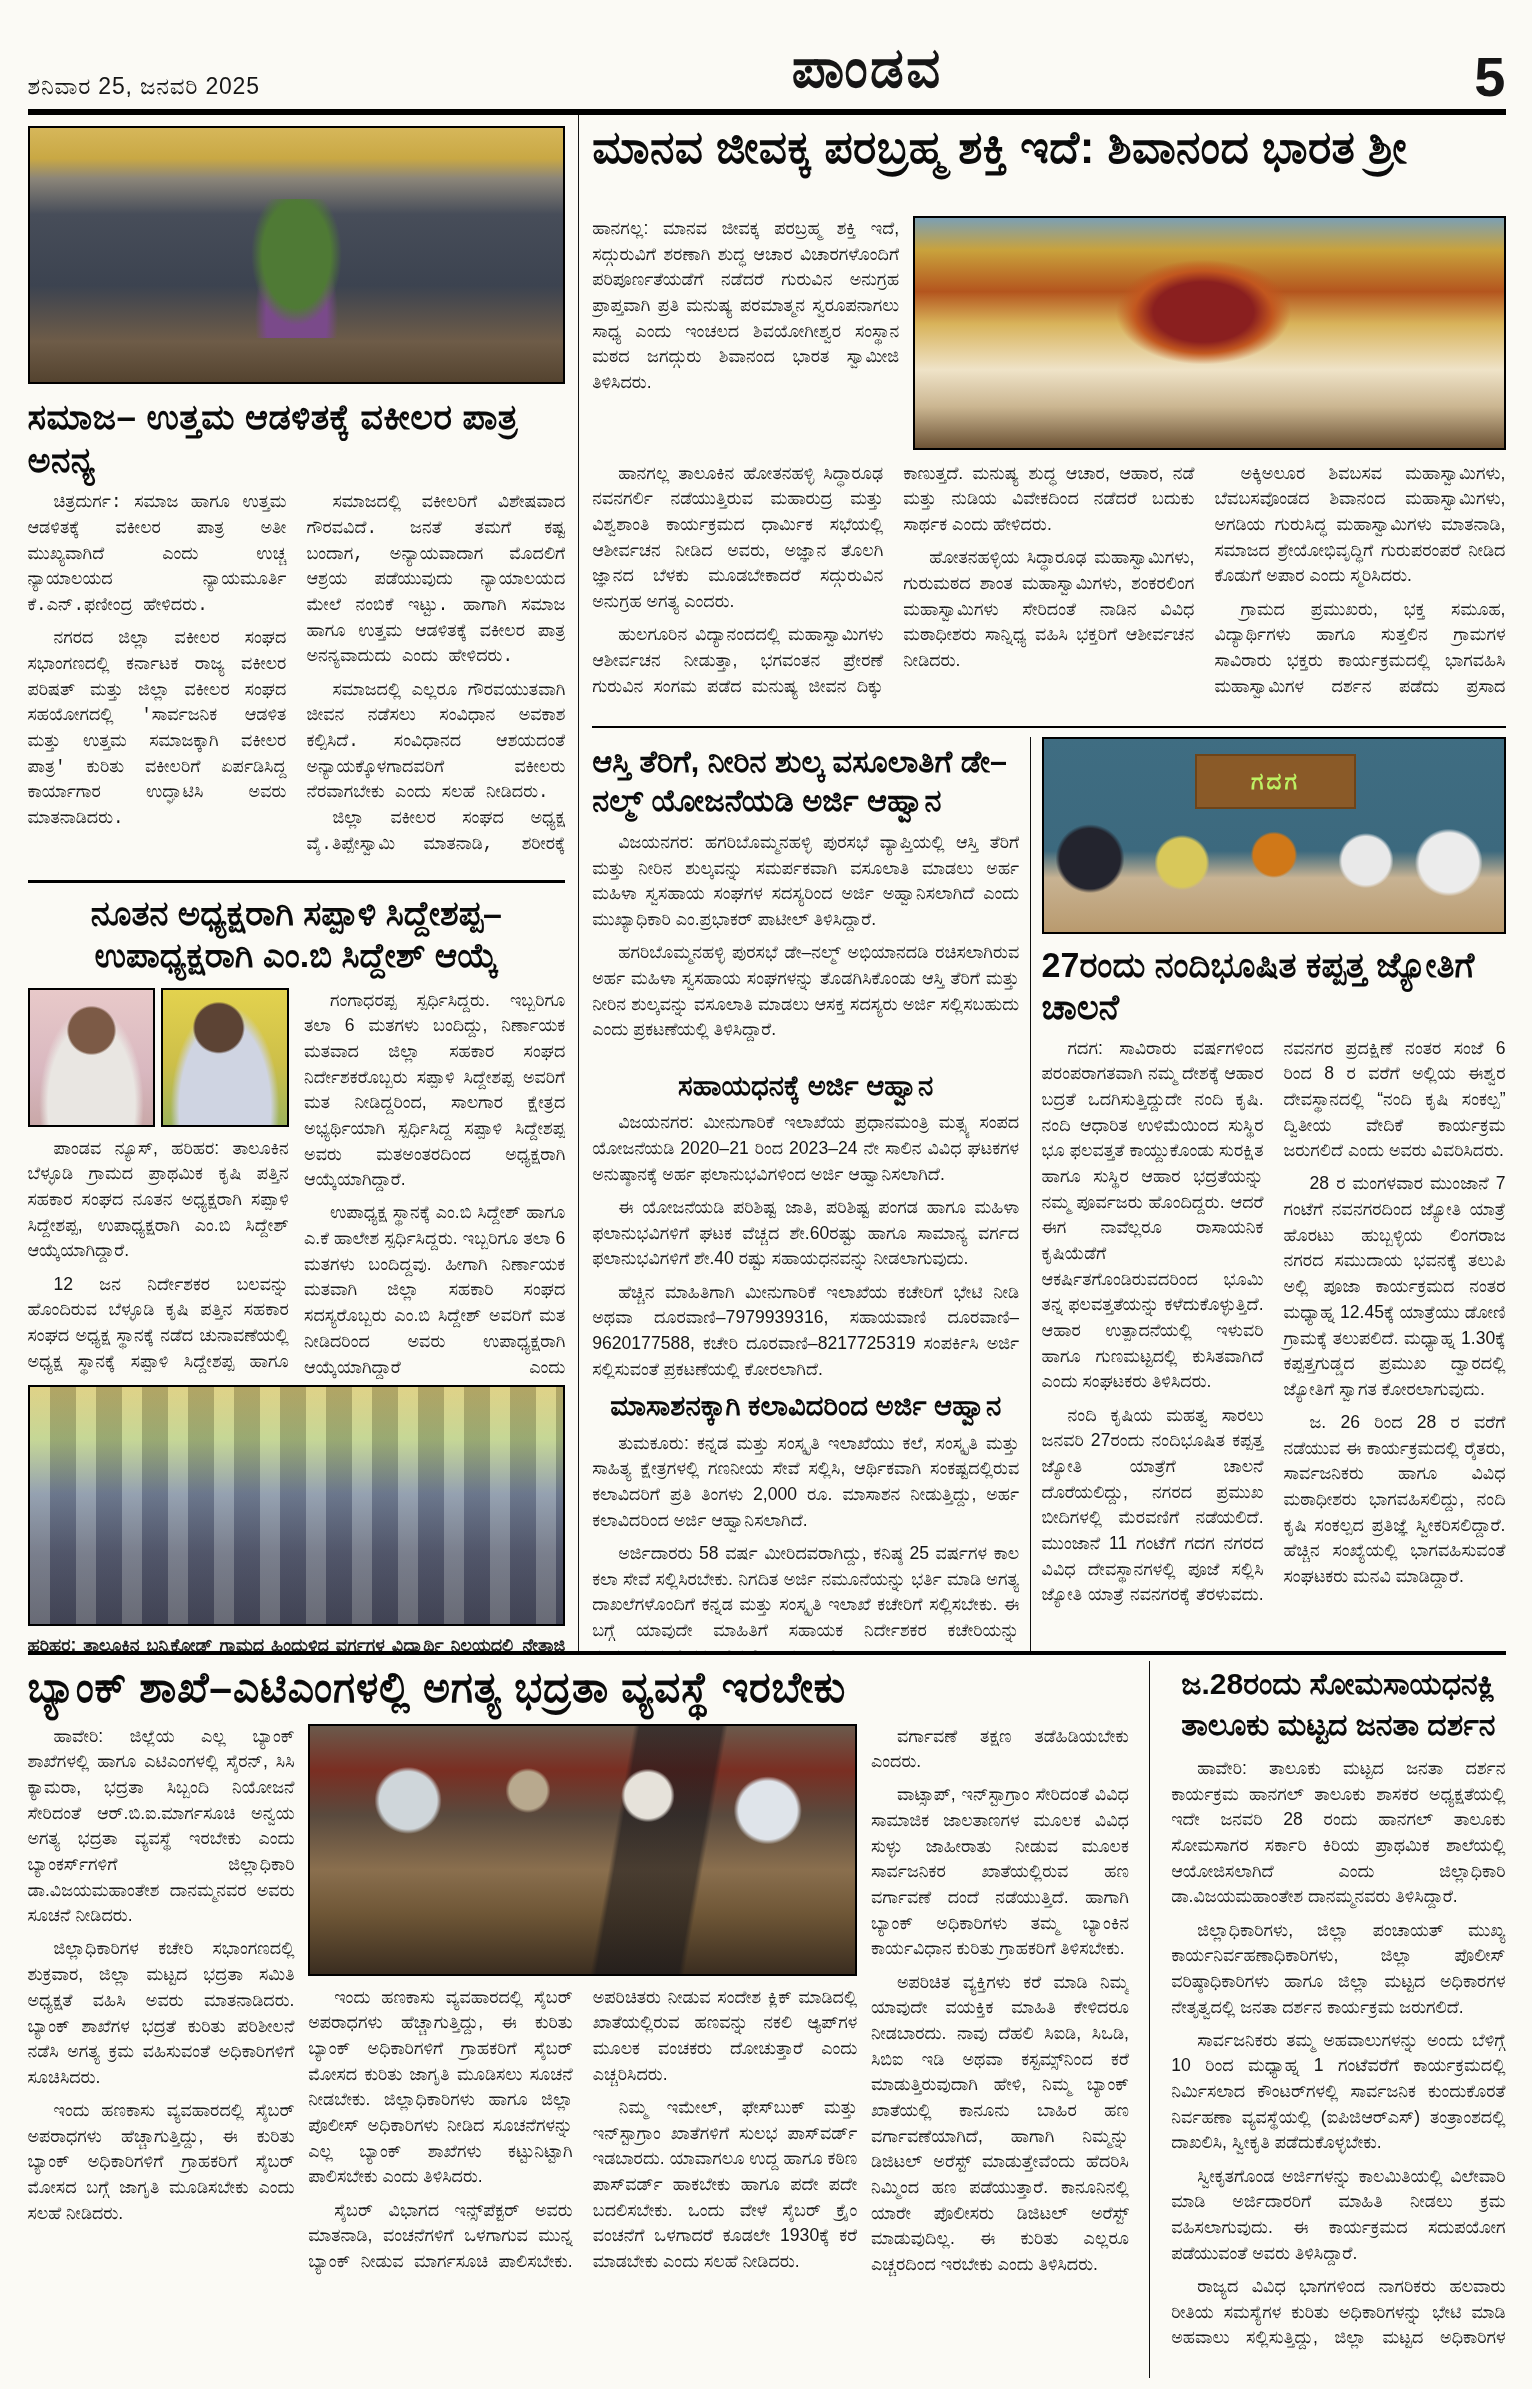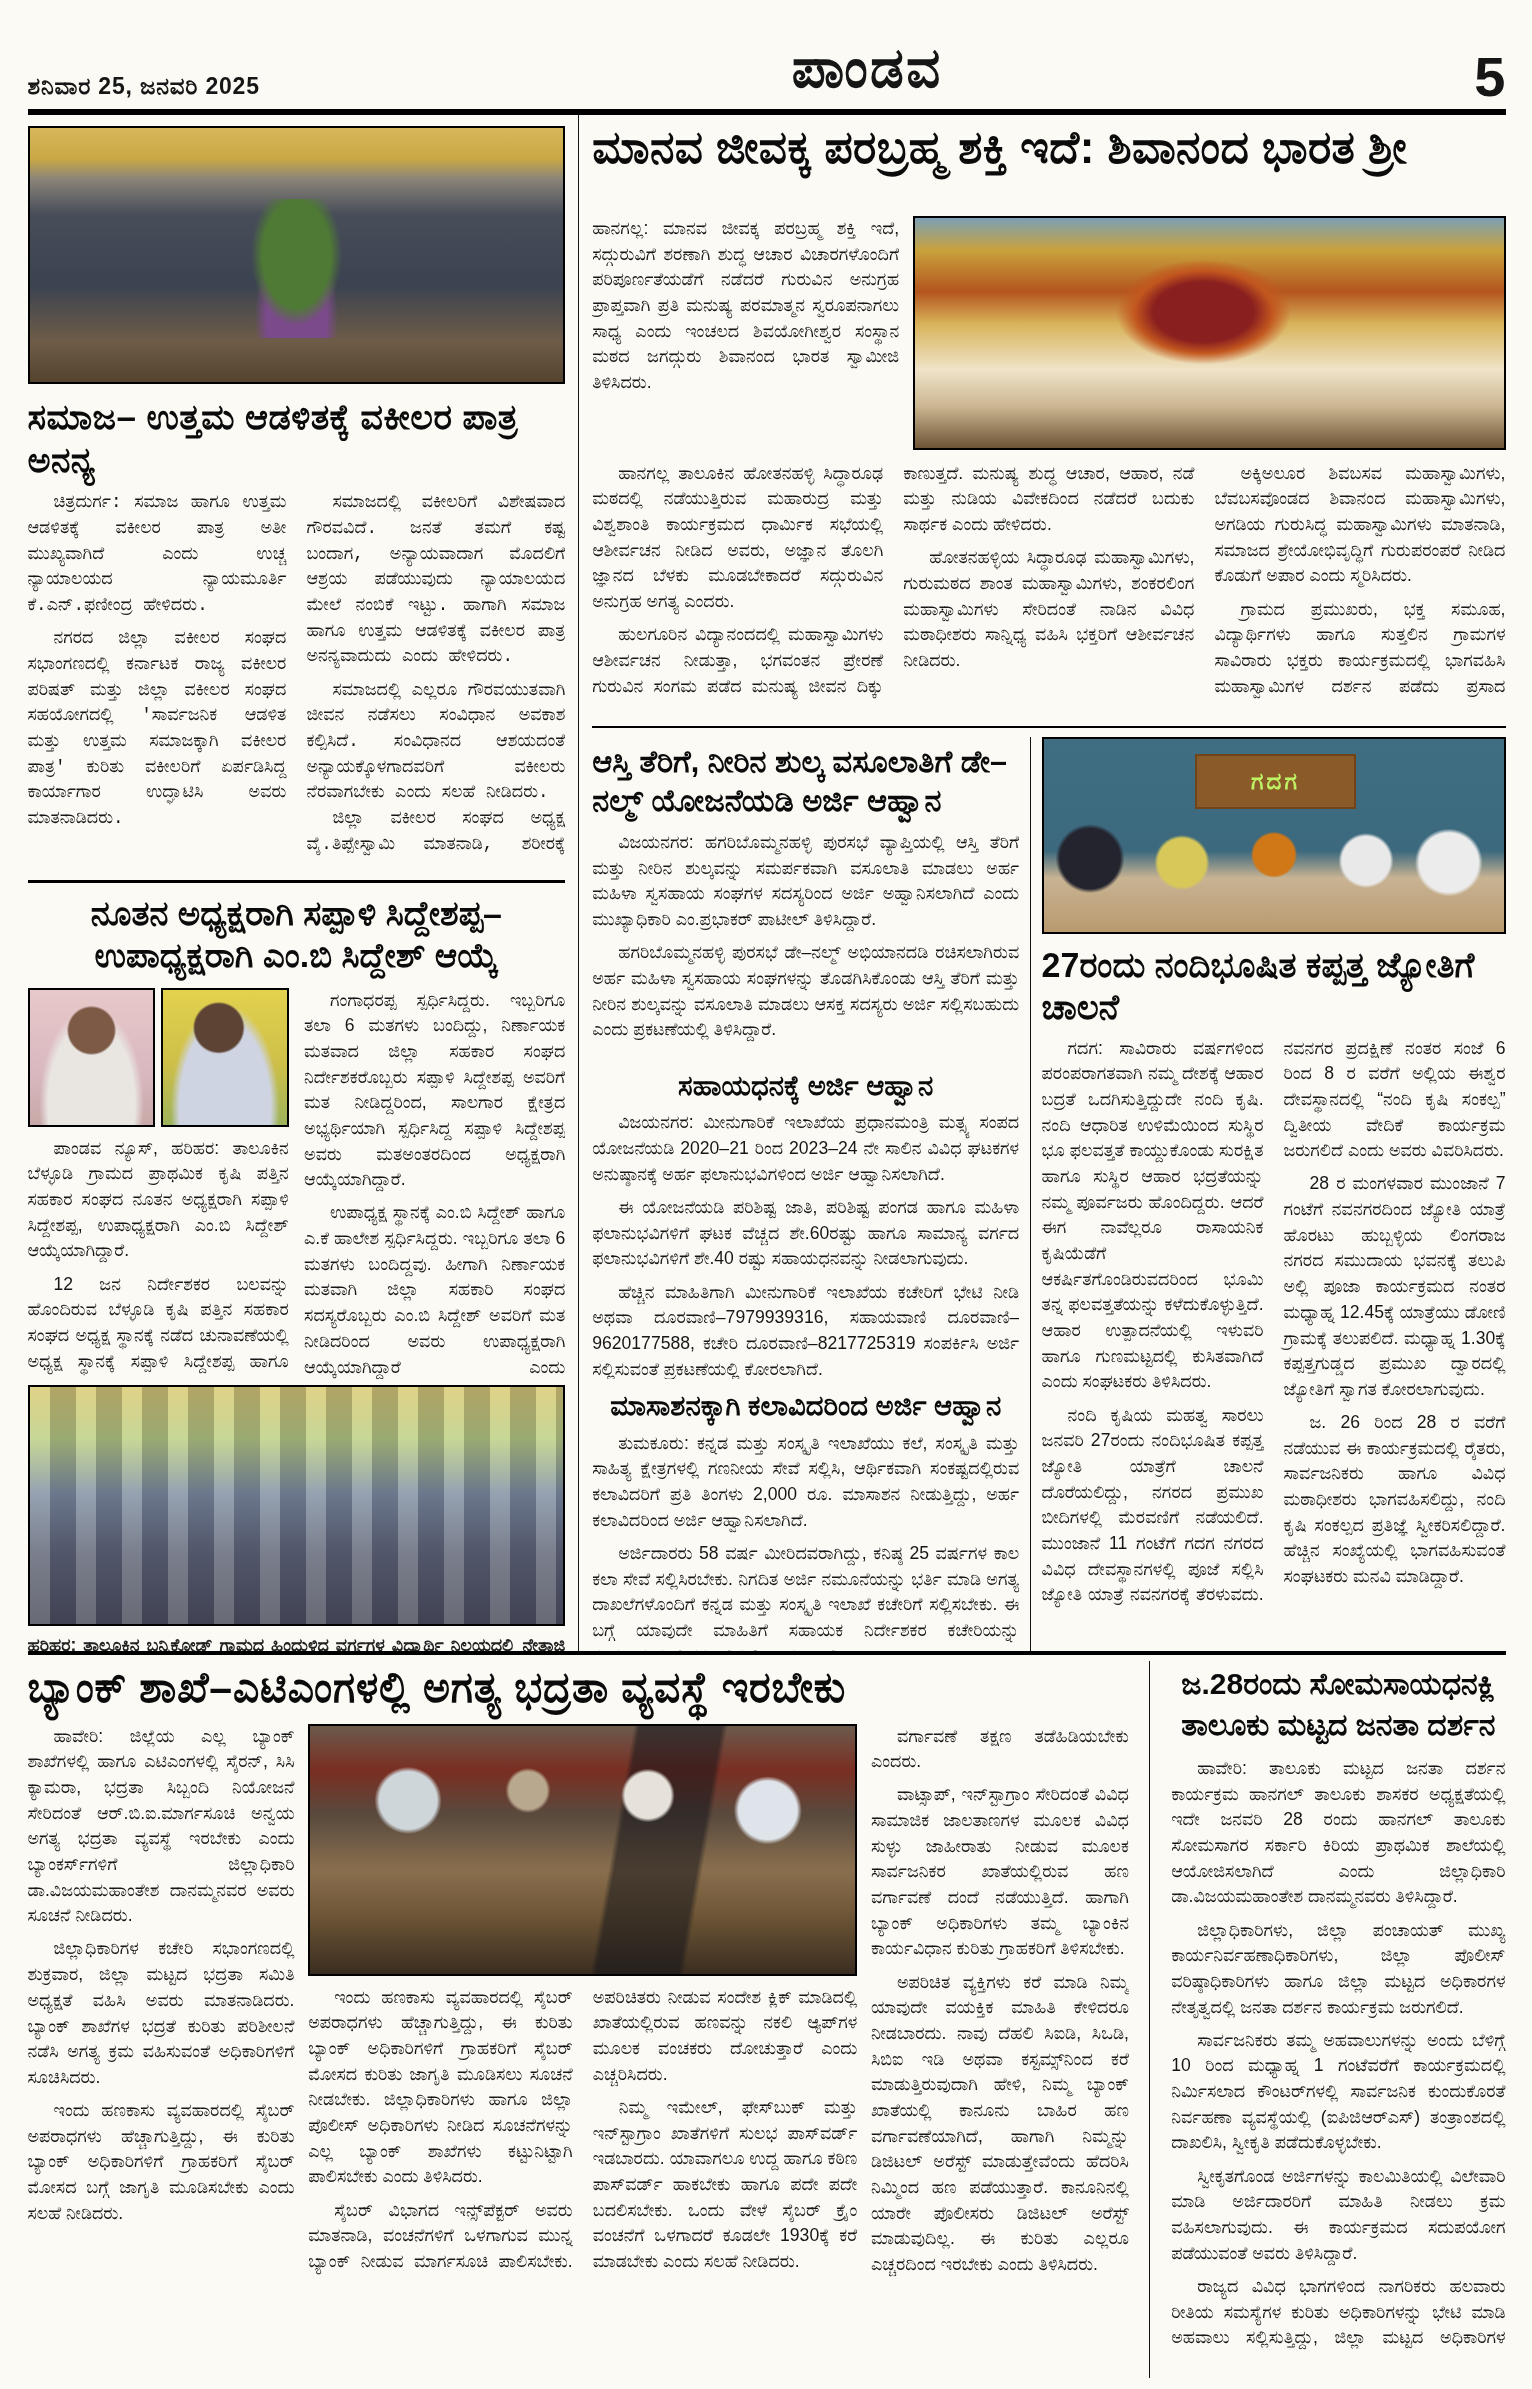--- a/index.html
+++ b/index.html
@@ -2,21 +2,21 @@
 <html style="font-size:12.2px"><head>
 <meta charset="utf-8">
 <style>
   html,body{margin:0;padding:0;background:#e8e6df;}
   .page{width:1533px;height:2389px;background:#fbfaf5;color:#161616;
         font-family:"Liberation Sans",sans-serif;box-sizing:border-box;
         padding:0 27.5px;overflow:hidden;position:relative;}
   
   .masthead{height:115px;display:flex;align-items:flex-end;justify-content:space-between;
             border-bottom:6.1px solid #000;padding-bottom:9.2px;box-sizing:border-box;}
-  .m-date{font-size:23px;font-weight:bold;letter-spacing:0.8px;}
+  .m-date{font-size:23px;font-weight:normal;letter-spacing:0.8px;}
   .m-title{font-size:53px;font-weight:bold;letter-spacing:2.3px;transform:scaleY(1.05);}
   .m-page{font-size:56px;font-weight:bold;line-height:.8;}
   
   .hrule{border:none;border-top:3.8px solid #000;margin:9.2px 0;}
   .hrule.thin{border-top:2.3px solid #000;}
   .vrule{width:0;border-left:1.5px solid #111;margin:0 10.7px;}
   h1,h2,h3{margin:0;color:#0b0b0b;}
   .bodytext{font-size:17.6px;line-height:1.46;text-align:justify;overflow:hidden;}
   .bodytext p{margin:0 0 7.6px 0;text-indent:26px;}
   .photo{border:2.3px solid #000;box-sizing:border-box;position:relative;overflow:hidden;}
@@ -149,21 +149,21 @@
       <div class="caption" style="margin-top:7.6px;height:90px;">ಹರಿಹರ: ತಾಲೂಕಿನ ಬನ್ನಿಕೋಡ್ ಗ್ರಾಮದ ಹಿಂದುಳಿದ ವರ್ಗಗಳ ವಿದ್ಯಾರ್ಥಿ ನಿಲಯದಲ್ಲಿ ನೇತಾಜಿ ಸುಭಾಷ ಚಂದ್ರಬೋಸ್ ಅವರ ಜನ್ಮ ದಿನಾಚರಣೆಯನ್ನು ಆಚರಿಸಲಾಯಿತು. ವಿದ್ಯಾರ್ಥಿ ನಿಲಯ ಮೇಲ್ವಿಚಾರಕರಾದ ಮಲ್ಲಿಕಾರ್ಜುನ್, ಅಡಿಗೆಯವರಾದ ಚೇತನ್, ರವಿ, ಬನ್ನಿಕೊಡು ಗುಡ್ಡೇಶ ಹಾಗೂ ವಿದ್ಯಾರ್ಥಿಗಳು, ಎಐಟಿಯುಸಿ ಅಧ್ಯಕ್ಷರು ಭಾಗವಹಿಸಿದರು.</div>
     </div>
 
     <div class="right-col">
       <h1 class="h-main">ಮಾನವ ಜೀವಕ್ಕ ಪರಬ್ರಹ್ಮ ಶಕ್ತಿ ಇದೆ: ಶಿವಾನಂದ ಭಾರತ ಶ್ರೀ</h1>
       <div class="main-top">
         <div class="main-lead bodytext" style="height:234px;">ಹಾನಗಲ್ಲ: ಮಾನವ ಜೀವಕ್ಕ ಪರಬ್ರಹ್ಮ ಶಕ್ತಿ ಇದೆ, ಸದ್ಗುರುವಿಗೆ ಶರಣಾಗಿ ಶುದ್ಧ ಆಚಾರ ವಿಚಾರಗಳೊಂದಿಗೆ ಪರಿಪೂರ್ಣತೆಯಡೆಗೆ ನಡೆದರೆ ಗುರುವಿನ ಅನುಗ್ರಹ ಪ್ರಾಪ್ತವಾಗಿ ಪ್ರತಿ ಮನುಷ್ಯ ಪರಮಾತ್ಮನ ಸ್ವರೂಪನಾಗಲು ಸಾಧ್ಯ ಎಂದು ಇಂಚಲದ ಶಿವಯೋಗೀಶ್ವರ ಸಂಸ್ಥಾನ ಮಠದ ಜಗದ್ಗುರು ಶಿವಾನಂದ ಭಾರತ ಸ್ವಾಮೀಜಿ ತಿಳಿಸಿದರು.</div>
         <div class="photo ph-stage"></div>
       </div>
       <div class="bodytext main-body3">
-          <p>ಹಾನಗಲ್ಲ ತಾಲೂಕಿನ ಹೋತನಹಳ್ಳಿ ಸಿದ್ಧಾರೂಢ ಮಠದಲ್ಲಿ ನಡೆಯುತ್ತಿರುವ ಮಹಾರುದ್ರ ಮತ್ತು ವಿಶ್ವಶಾಂತಿ ಕಾರ್ಯಕ್ರಮದ ಧಾರ್ಮಿಕ ಸಭೆಯಲ್ಲಿ ಆಶೀರ್ವಚನ ನೀಡಿದ ಅವರು, ಅಜ್ಞಾನ ತೊಲಗಿ ಜ್ಞಾನದ ಬೆಳಕು ಮೂಡಬೇಕಾದರೆ ಸದ್ಗುರುವಿನ ಅನುಗ್ರಹ ಅಗತ್ಯ ಎಂದರು.</p>
+          <p>ಹಾನಗಲ್ಲ ತಾಲೂಕಿನ ಹೋತನಹಳ್ಳಿ ಸಿದ್ಧಾರೂಢ ನವನಗರ್ಲಿ ನಡೆಯುತ್ತಿರುವ ಮಹಾರುದ್ರ ಮತ್ತು ವಿಶ್ವಶಾಂತಿ ಕಾರ್ಯಕ್ರಮದ ಧಾರ್ಮಿಕ ಸಭೆಯಲ್ಲಿ ಆಶೀರ್ವಚನ ನೀಡಿದ ಅವರು, ಅಜ್ಞಾನ ತೊಲಗಿ ಜ್ಞಾನದ ಬೆಳಕು ಮೂಡಬೇಕಾದರೆ ಸದ್ಗುರುವಿನ ಅನುಗ್ರಹ ಅಗತ್ಯ ಎಂದರು.</p>
           <p>ಹುಲಗೂರಿನ ವಿದ್ಯಾನಂದದಲ್ಲಿ ಮಹಾಸ್ವಾಮಿಗಳು ಆಶೀರ್ವಚನ ನೀಡುತ್ತಾ, ಭಗವಂತನ ಪ್ರೇರಣೆ ಗುರುವಿನ ಸಂಗಮ ಪಡೆದ ಮನುಷ್ಯ ಜೀವನ ದಿಕ್ಕು ಕಾಣುತ್ತದೆ. ಮನುಷ್ಯ ಶುದ್ಧ ಆಚಾರ, ಆಹಾರ, ನಡೆ ಮತ್ತು ನುಡಿಯ ವಿವೇಕದಿಂದ ನಡೆದರೆ ಬದುಕು ಸಾರ್ಥಕ ಎಂದು ಹೇಳಿದರು.</p>
           <p>ಹೋತನಹಳ್ಳಿಯ ಸಿದ್ಧಾರೂಢ ಮಹಾಸ್ವಾಮಿಗಳು, ಗುರುಮಠದ ಶಾಂತ ಮಹಾಸ್ವಾಮಿಗಳು, ಶಂಕರಲಿಂಗ ಮಹಾಸ್ವಾಮಿಗಳು ಸೇರಿದಂತೆ ನಾಡಿನ ವಿವಿಧ ಮಠಾಧೀಶರು ಸಾನ್ನಿಧ್ಯ ವಹಿಸಿ ಭಕ್ತರಿಗೆ ಆಶೀರ್ವಚನ ನೀಡಿದರು.</p>
           <p>ಅಕ್ಕಿಅಲೂರ ಶಿವಬಸವ ಮಹಾಸ್ವಾಮಿಗಳು, ಬೆವಬಸವೊಂಡದ ಶಿವಾನಂದ ಮಹಾಸ್ವಾಮಿಗಳು, ಅಗಡಿಯ ಗುರುಸಿದ್ಧ ಮಹಾಸ್ವಾಮಿಗಳು ಮಾತನಾಡಿ, ಸಮಾಜದ ಶ್ರೇಯೋಭಿವೃದ್ಧಿಗೆ ಗುರುಪರಂಪರೆ ನೀಡಿದ ಕೊಡುಗೆ ಅಪಾರ ಎಂದು ಸ್ಮರಿಸಿದರು.</p>
           <p>ಗ್ರಾಮದ ಪ್ರಮುಖರು, ಭಕ್ತ ಸಮೂಹ, ವಿದ್ಯಾರ್ಥಿಗಳು ಹಾಗೂ ಸುತ್ತಲಿನ ಗ್ರಾಮಗಳ ಸಾವಿರಾರು ಭಕ್ತರು ಕಾರ್ಯಕ್ರಮದಲ್ಲಿ ಭಾಗವಹಿಸಿ ಮಹಾಸ್ವಾಮಿಗಳ ದರ್ಶನ ಪಡೆದು ಪ್ರಸಾದ ಸ್ವೀಕರಿಸಿದರು. ಸುರೇಶ ಕರಿಯವರ ನಿರೂಪಿಸಿದರು, ಸುರೇಶ ಕಂಬಳಿ ವಂದಿಸಿದರು.</p>
         </div>
       <hr class="hrule thin">
 
       <div class="mid-row">
         <div class="mid-left">
           <h2 class="h-property">ಆಸ್ತಿ ತೆರಿಗೆ, ನೀರಿನ ಶುಲ್ಕ ವಸೂಲಾತಿಗೆ ಡೇ–ನಲ್ಮ್ ಯೋಜನೆಯಡಿ ಅರ್ಜಿ ಆಹ್ವಾನ</h2>

